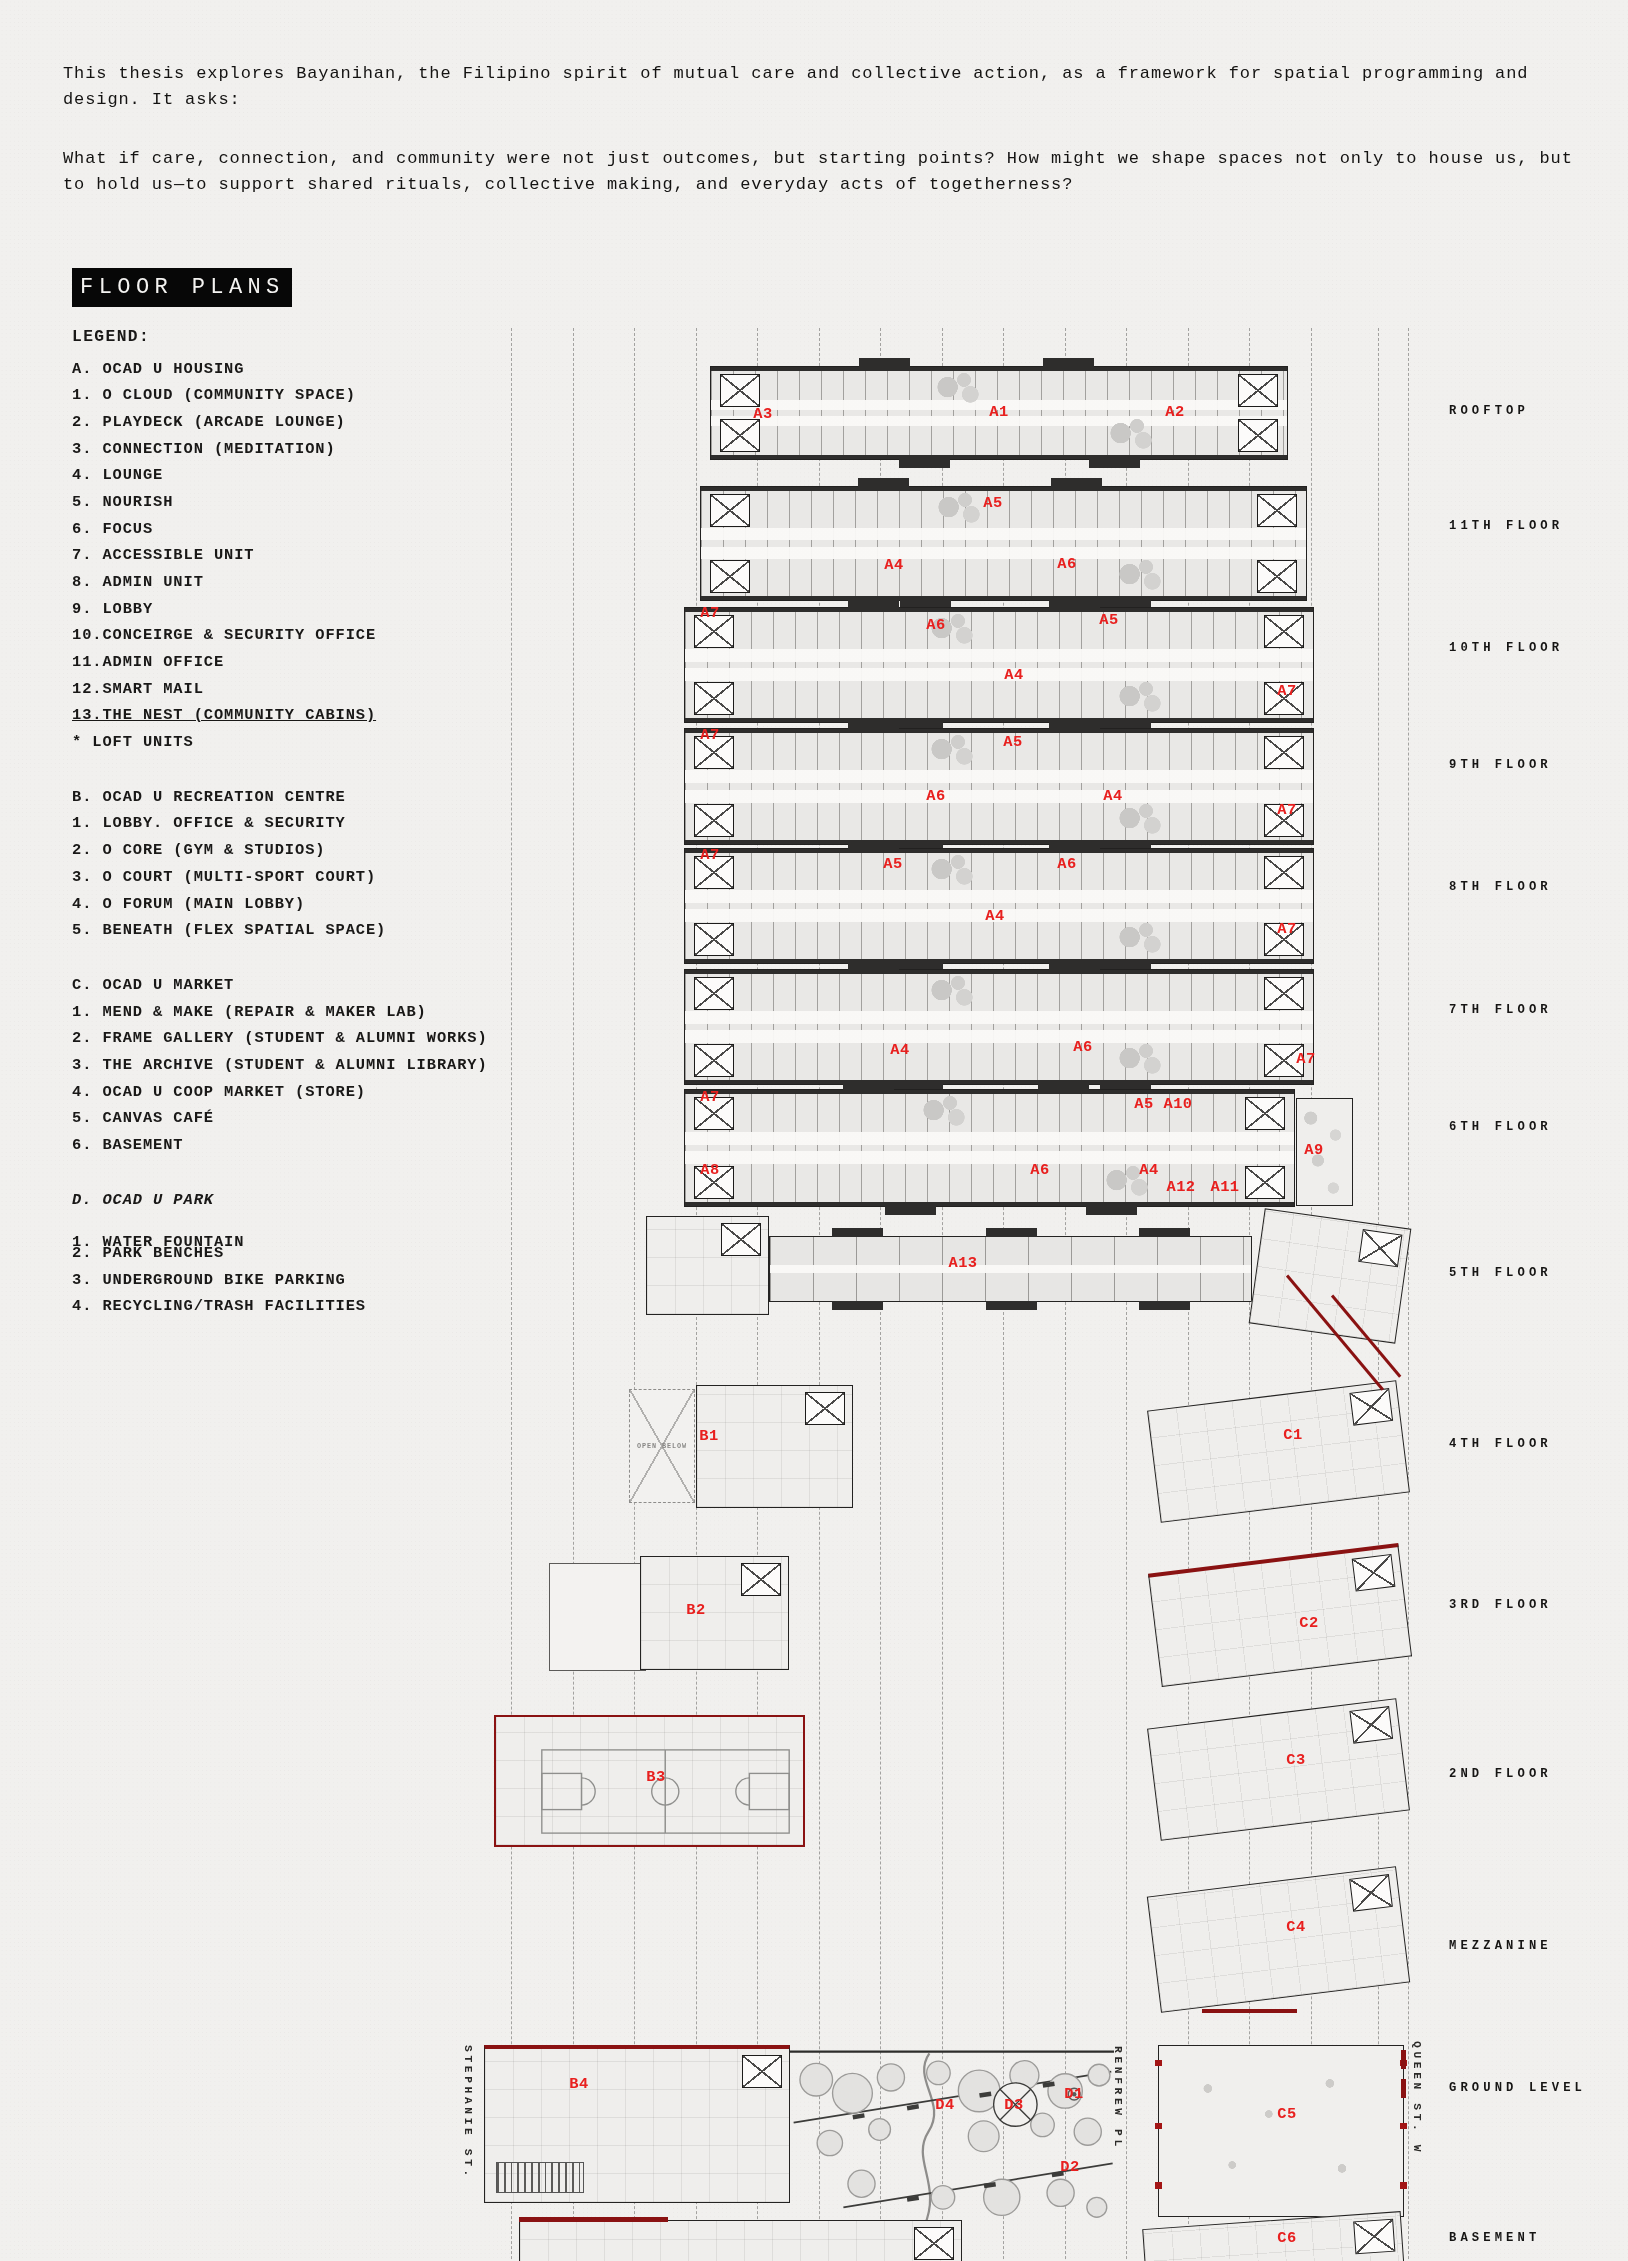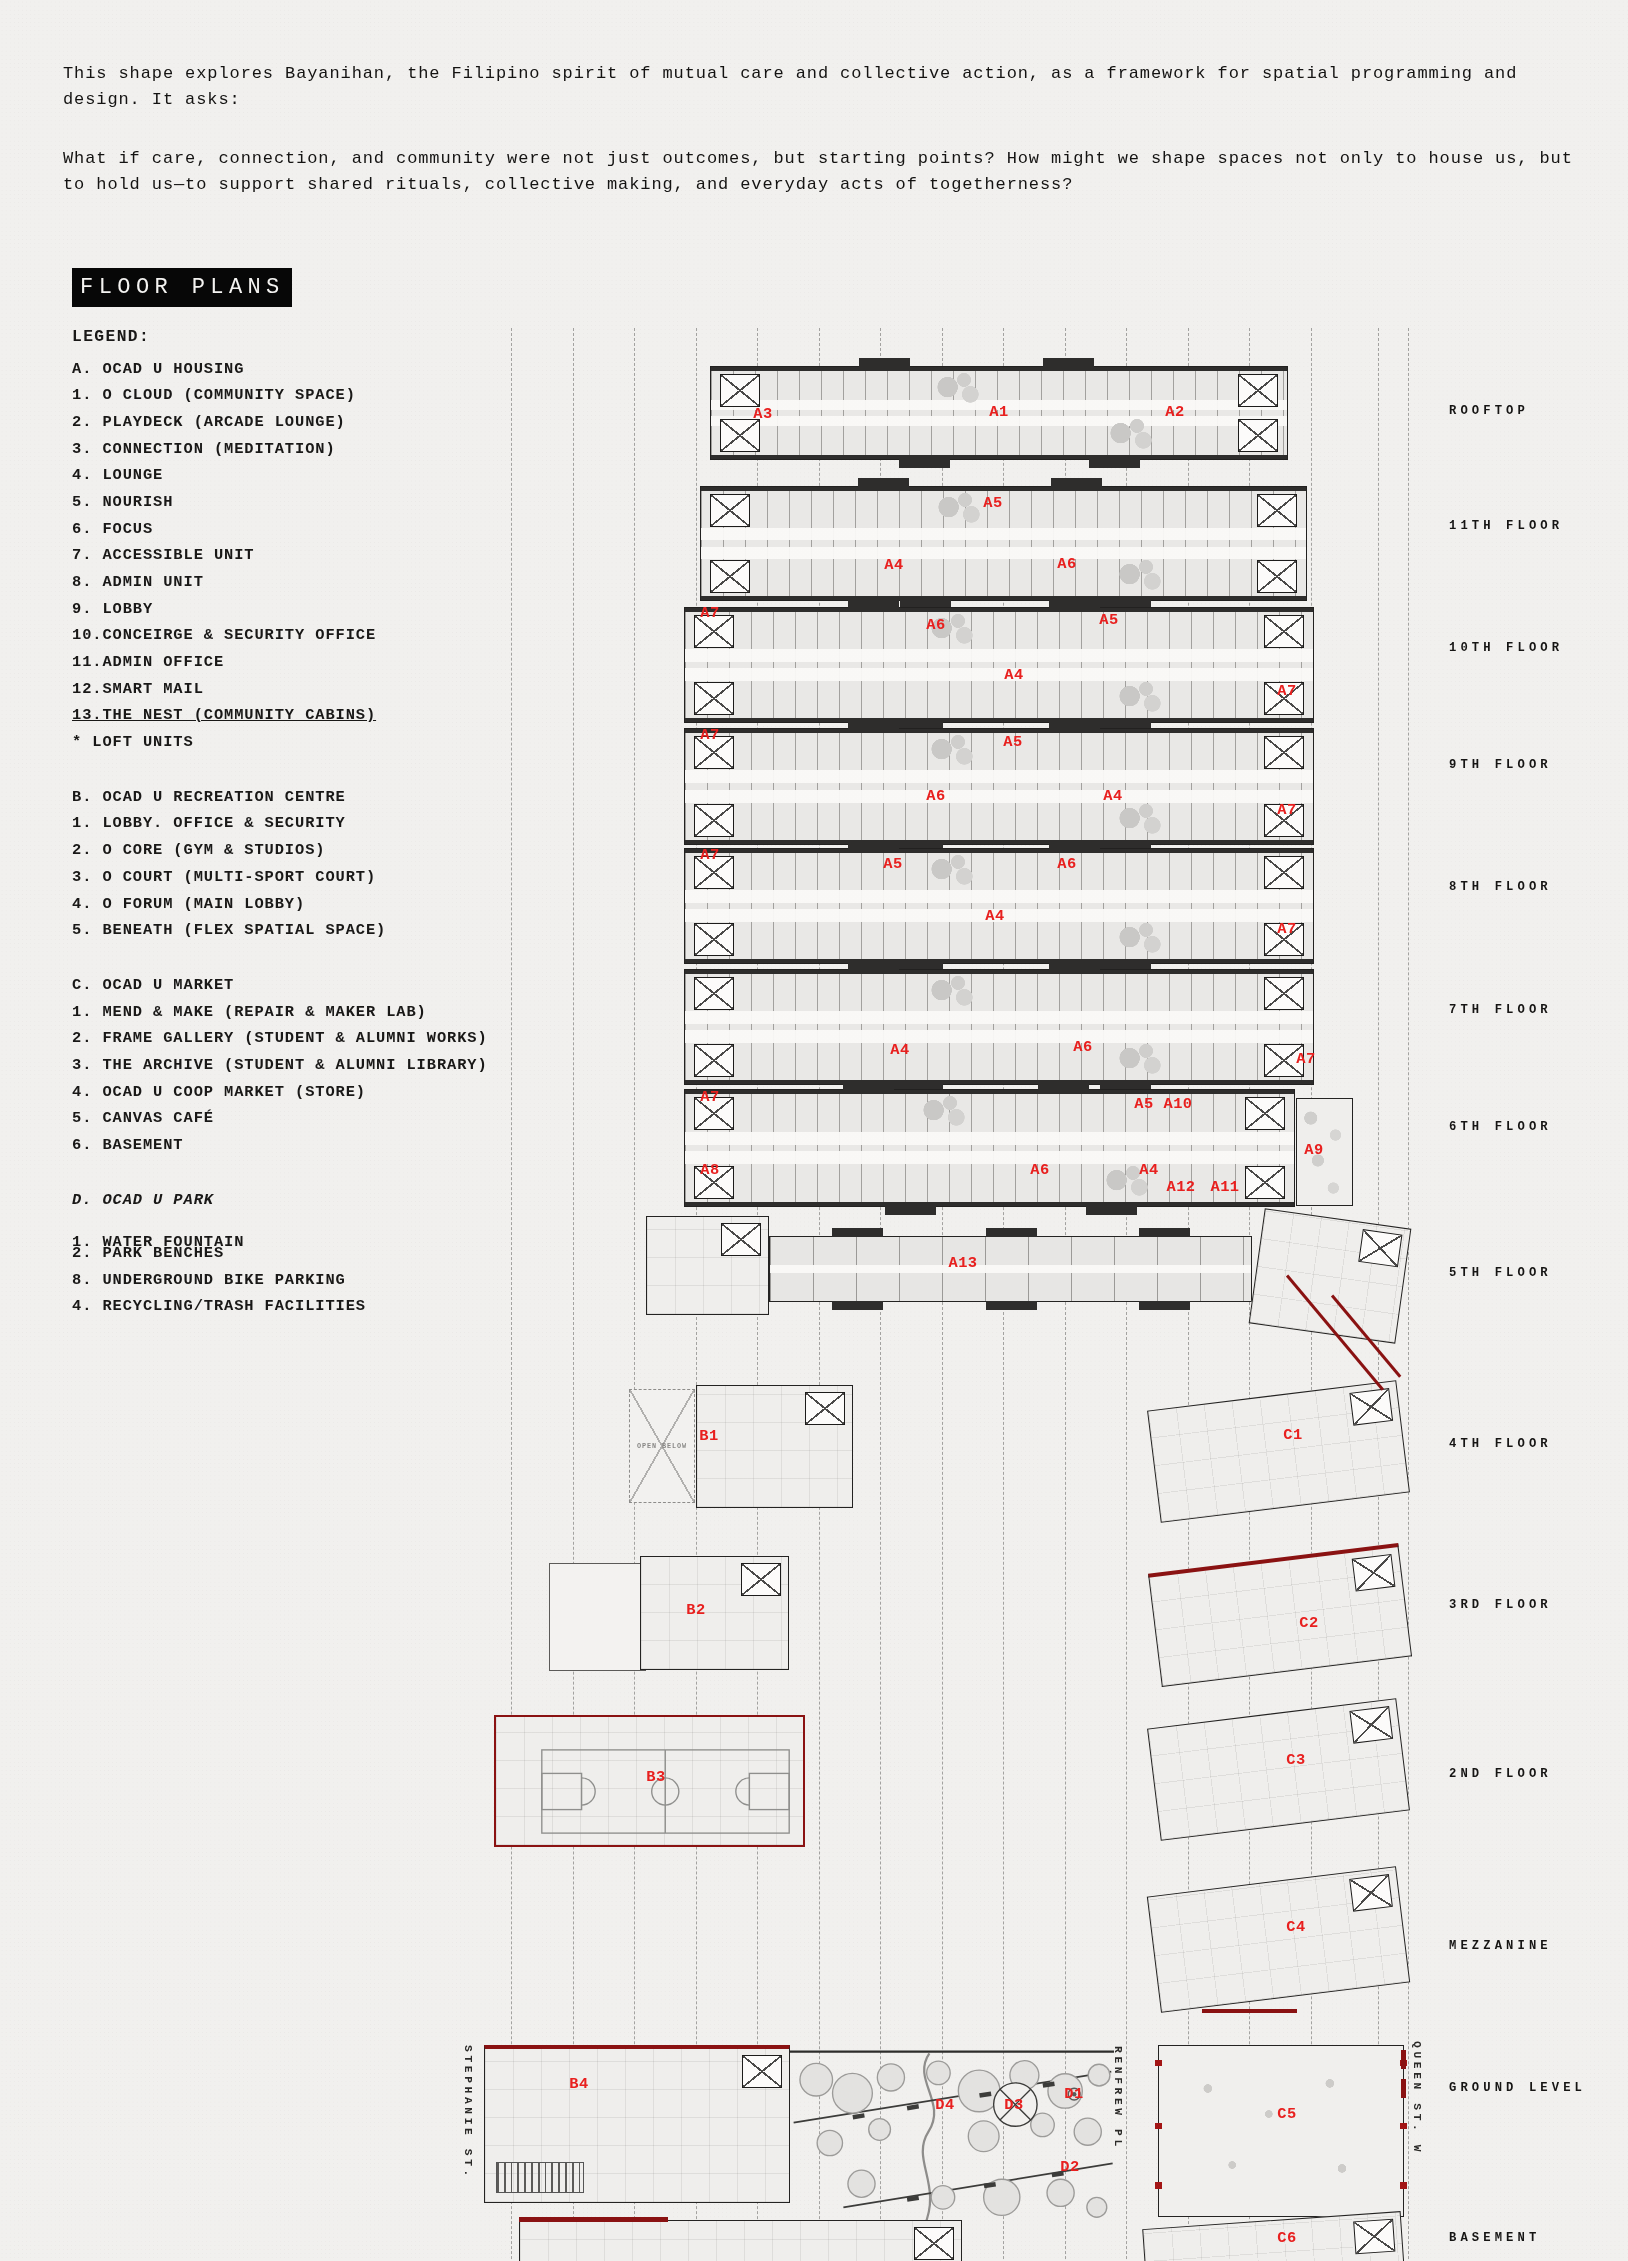--- a/index.html
+++ b/index.html
@@ -113,21 +113,21 @@
   .stairstrip{
     position:absolute;width:86px;height:29px;border:0.9px solid #555;
     background:repeating-linear-gradient(90deg,#5c5b59 0 1.8px,transparent 1.8px 6.8px);
   }
   .redcol{position:absolute;width:6.8px;height:6.8px;background:#a31515;}
   svg{display:block;width:100%;height:100%;}
 </style>
 </head>
 <body>
 
-<div class="abs intro" style="top:61px;">This shape explores Bayanihan, the Filipino spirit of mutual care and collective action, as a framework for spatial programming and design. It asks:</div>
+<div class="abs intro" style="top:61px;">This thesis explores Bayanihan, the Filipino spirit of mutual care and collective action, as a framework for spatial programming and design. It asks:</div>
 <div class="abs intro" style="top:146px;">What if care, connection, and community were not just outcomes, but starting points? How might we shape spaces not only to house us, but to hold us—to support shared rituals, collective making, and everyday acts of togetherness?</div>
 
 <div class="abs title-box">
   <span>FLOOR PLANS</span>
 </div>
 
 <div class="abs legend-heading" style="left:72px;top:327px;">LEGEND:</div>
 <div id="legend">
     <div class="abs legend-line" style="position: absolute; left: 72px; top: 360px;">A. OCAD U HOUSING</div>
     <div class="abs legend-line" style="position: absolute; left: 72px; top: 386px;">1. O CLOUD (COMMUNITY SPACE)</div>
@@ -153,21 +153,21 @@
     <div class="abs legend-line" style="position: absolute; left: 72px; top: 976px;">C. OCAD U MARKET</div>
     <div class="abs legend-line" style="position: absolute; left: 72px; top: 1003px;">1. MEND &amp; MAKE (REPAIR &amp; MAKER LAB)</div>
     <div class="abs legend-line" style="position: absolute; left: 72px; top: 1029px;">2. FRAME GALLERY (STUDENT &amp; ALUMNI WORKS)</div>
     <div class="abs legend-line" style="position: absolute; left: 72px; top: 1056px;">3. THE ARCHIVE (STUDENT &amp; ALUMNI LIBRARY)</div>
     <div class="abs legend-line" style="position: absolute; left: 72px; top: 1083px;">4. OCAD U COOP MARKET (STORE)</div>
     <div class="abs legend-line" style="position: absolute; left: 72px; top: 1109px;">5. CANVAS CAFÉ</div>
     <div class="abs legend-line" style="position: absolute; left: 72px; top: 1136px;">6. BASEMENT</div>
     <div class="abs legend-line" style="position: absolute; left: 72px; top: 1191px; font-style: italic;">D. OCAD U PARK</div>
     <div class="abs legend-line" style="position: absolute; left: 72px; top: 1233px; text-align: center;">1. WATER FOUNTAIN</div>
     <div class="abs legend-line" style="position: absolute; left: 72px; top: 1244px;">2. PARK BENCHES</div>
-    <div class="abs legend-line" style="position: absolute; left: 72px; top: 1271px;">8. UNDERGROUND BIKE PARKING</div>
+    <div class="abs legend-line" style="position: absolute; left: 72px; top: 1271px;">3. UNDERGROUND BIKE PARKING</div>
     <div class="abs legend-line" style="position: absolute; left: 72px; top: 1297px;">4. RECYCLING/TRASH FACILITIES</div>
   </div>
 
 <div id="plans">
     <div class="abs gridline" style="position: absolute; left: 511px; top: 328px; width: 0px; height: 2001px;"></div>
     <div class="abs gridline" style="position: absolute; left: 573px; top: 328px; width: 0px; height: 2001px;"></div>
     <div class="abs gridline" style="position: absolute; left: 634px; top: 328px; width: 0px; height: 2001px;"></div>
     <div class="abs gridline" style="position: absolute; left: 696px; top: 328px; width: 0px; height: 2001px;"></div>
     <div class="abs gridline" style="position: absolute; left: 757px; top: 328px; width: 0px; height: 2001px;"></div>
     <div class="abs gridline" style="position: absolute; left: 819px; top: 328px; width: 0px; height: 2001px;"></div>

